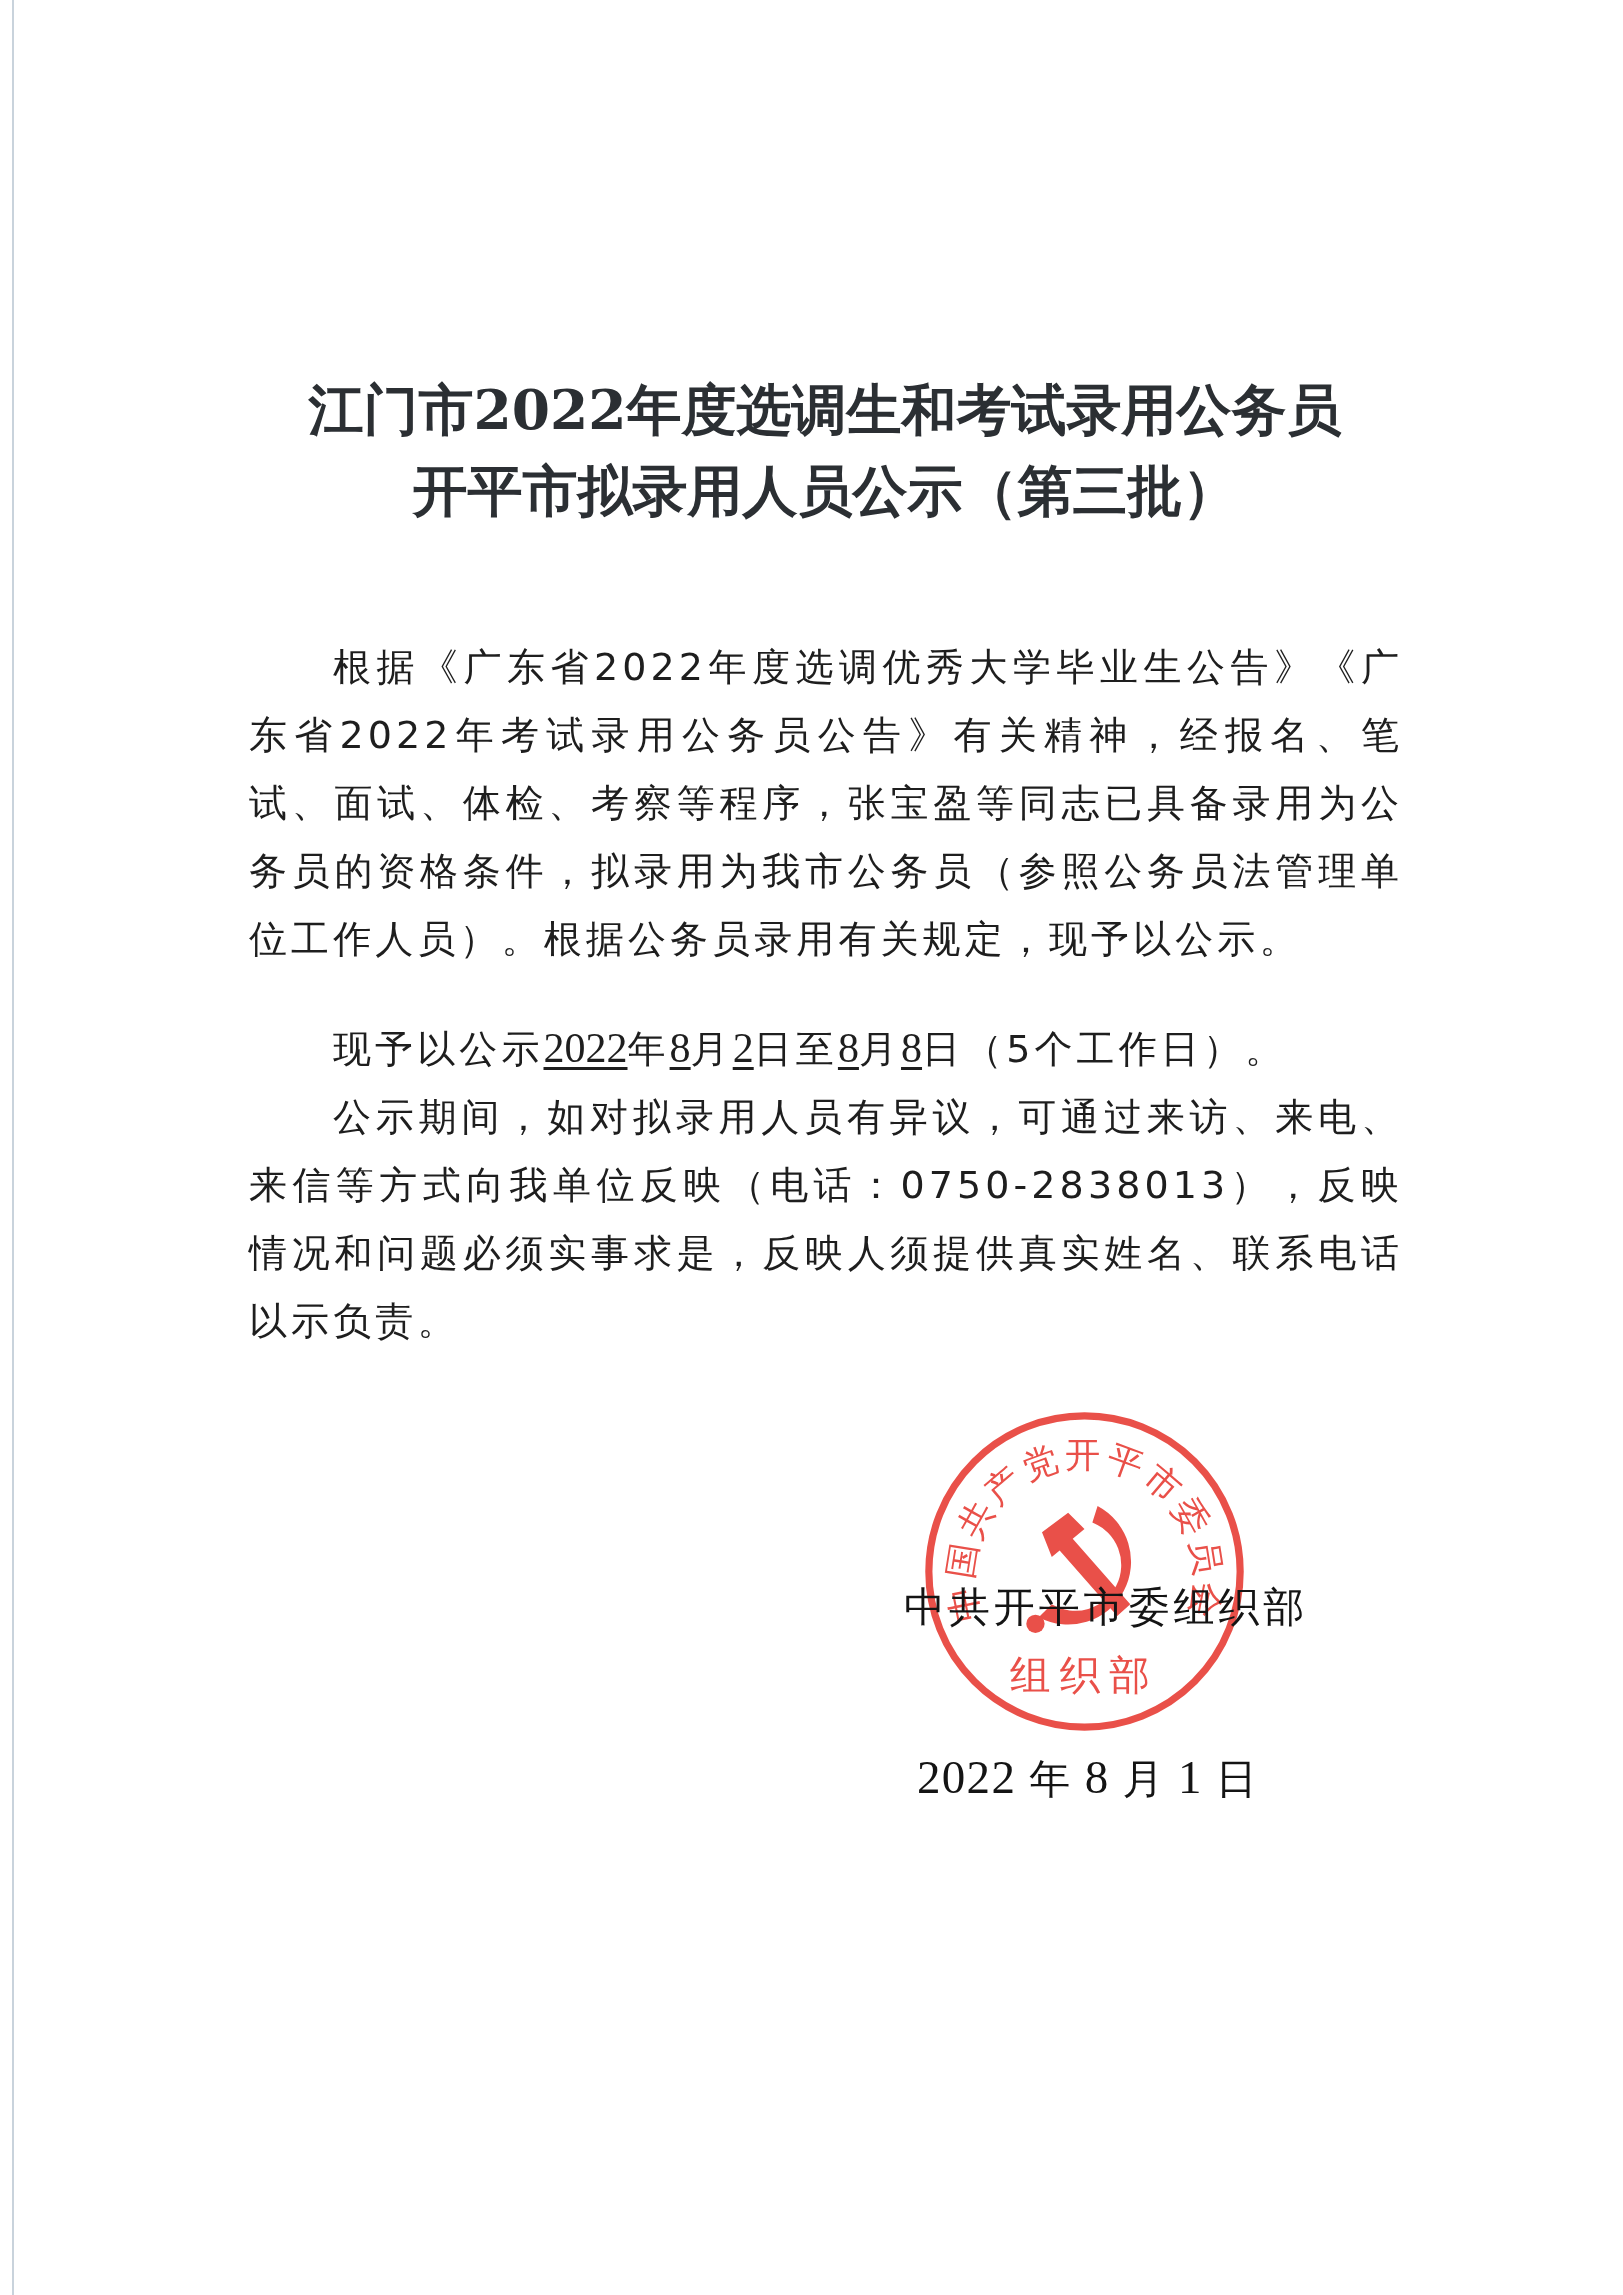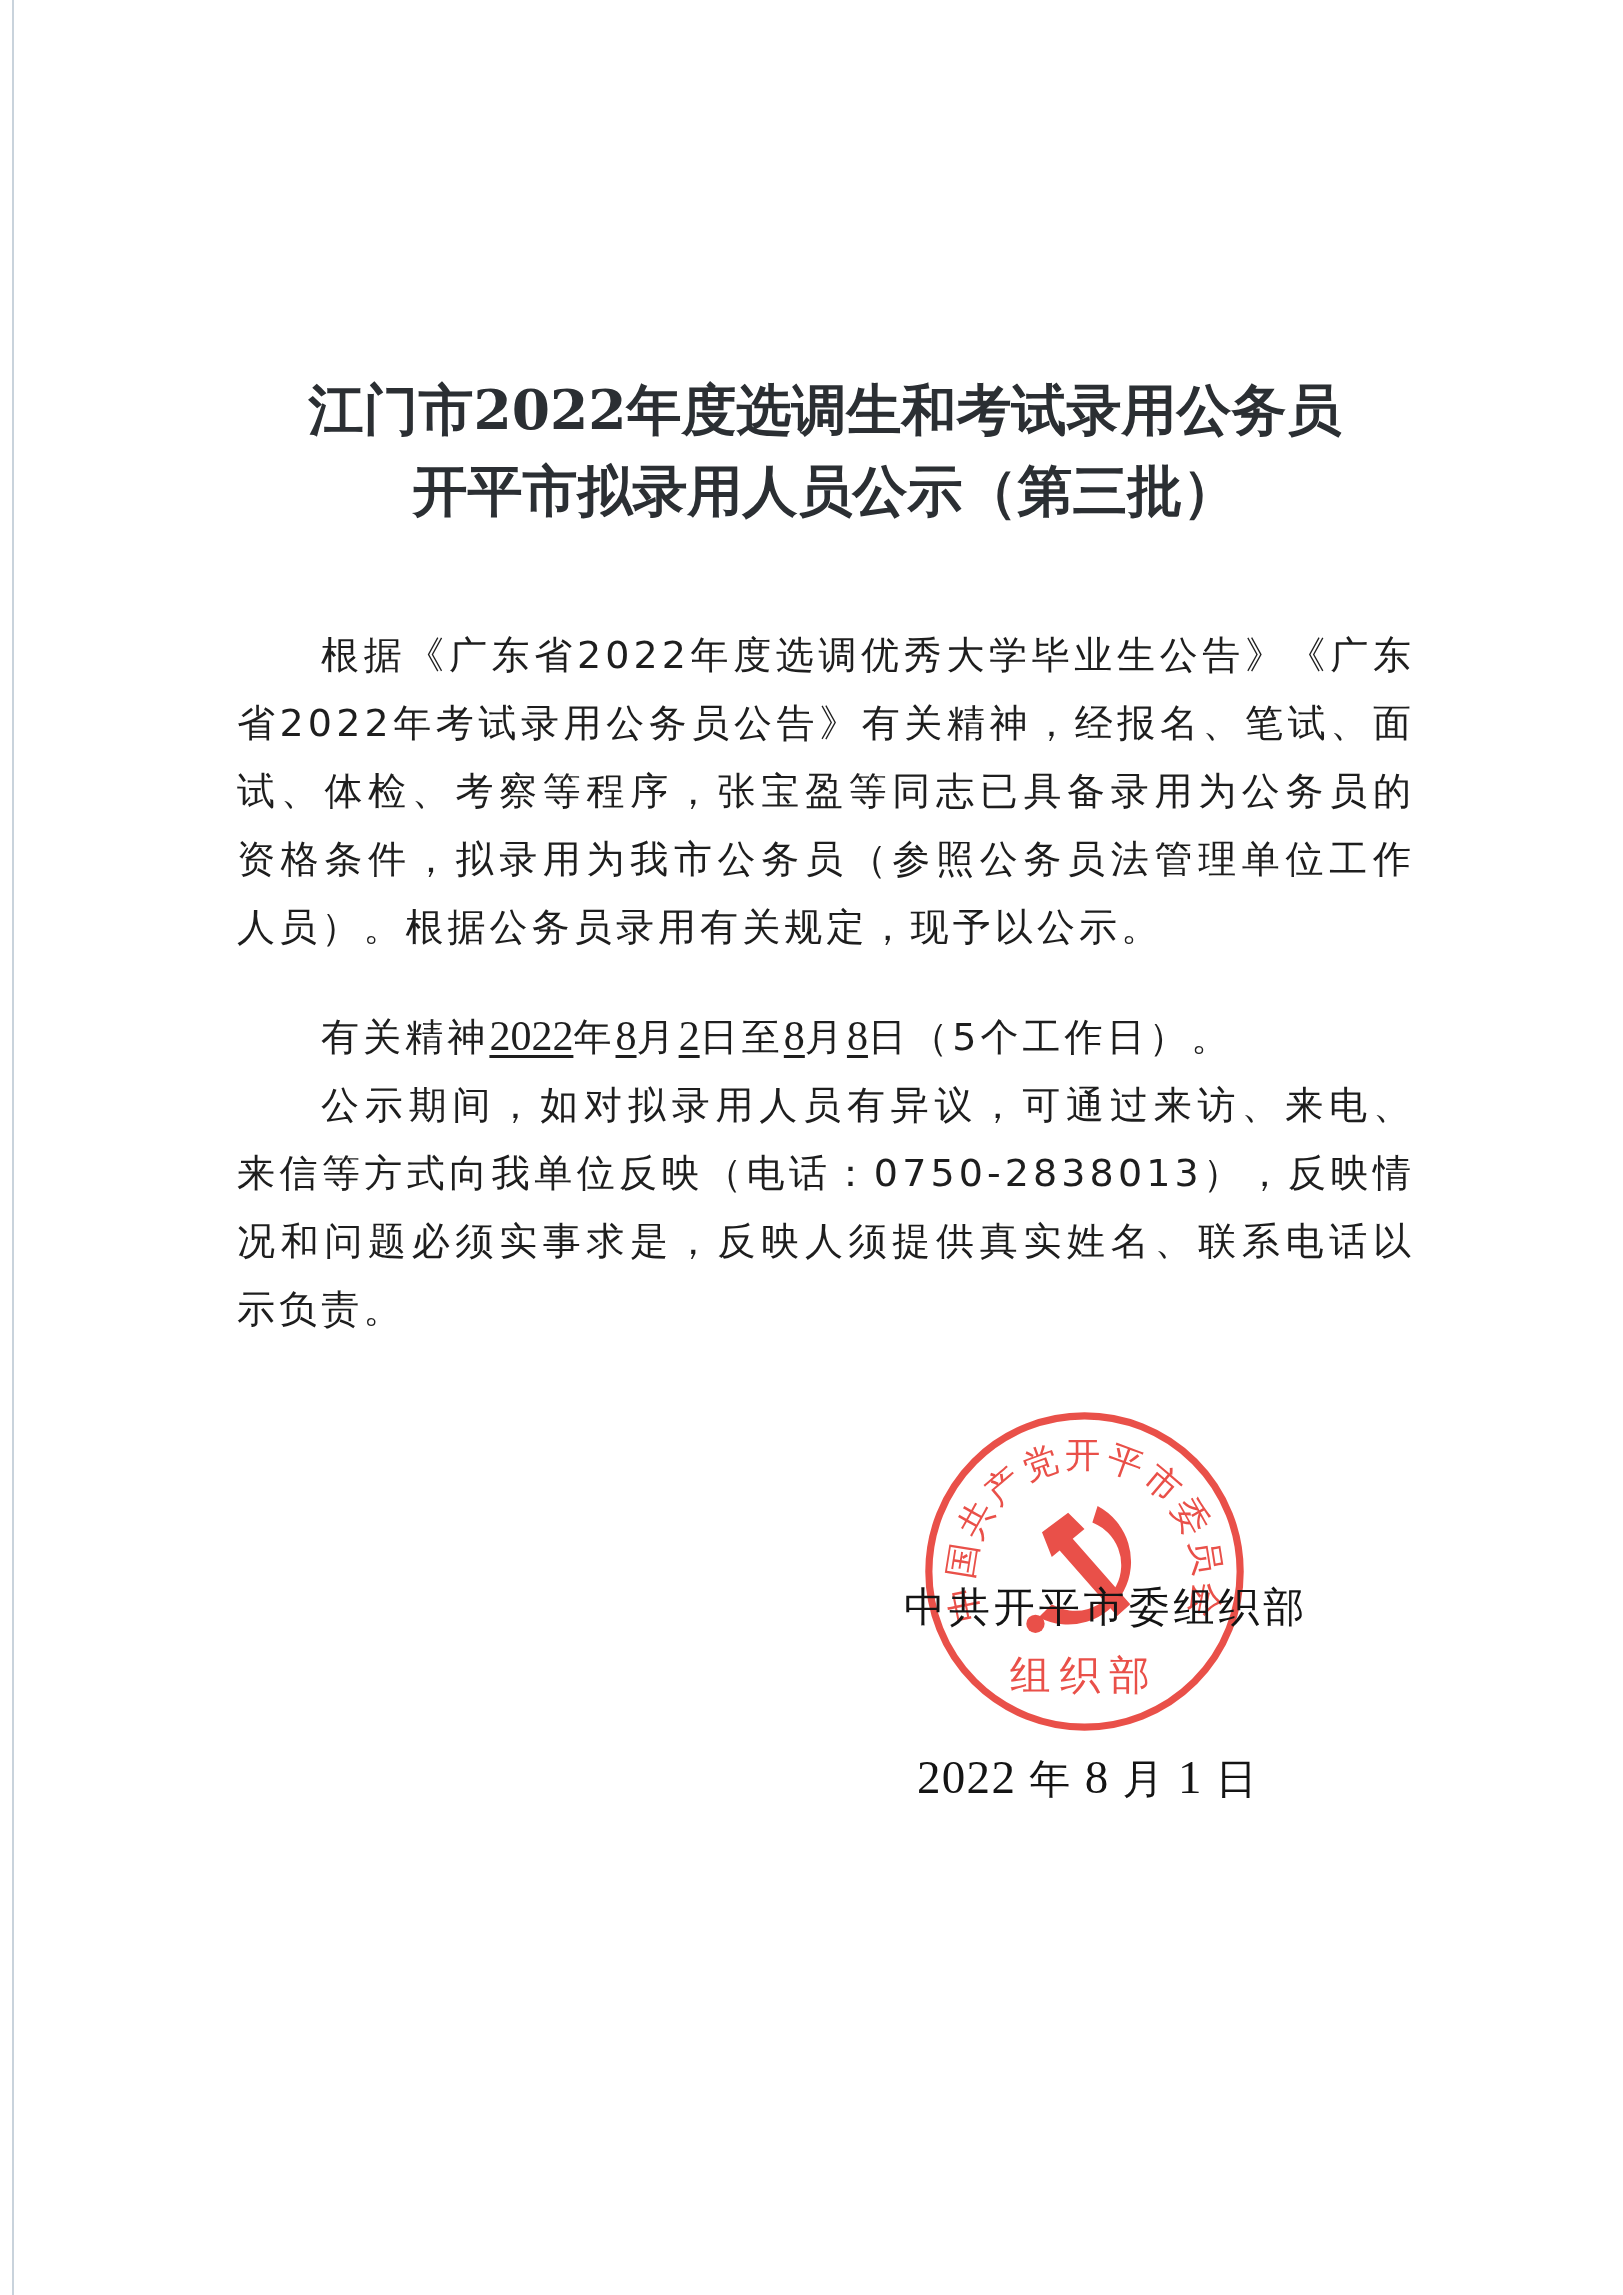--- a/index.html
+++ b/index.html
@@ -42,21 +42,21 @@
       left: 237px;
       width: 1178px;
       font-family: "DejaVu Sans", "Liberation Sans", sans-serif;
       font-size: 38px;
       line-height: 68px;
       color: #1e1e1e;
       letter-spacing: 4.1px;
       text-align: justify;
       text-align-last: left;
     }
-    .para { margin: 0; text-indent: 84px; }
+    .para { margin: 12px; text-indent: 84px; }
     .p1 { top: 621px; }
     .p2 { top: 1002px; }
     .p3 { top: 1071px; }
 
     .num {
       font-family: "Liberation Serif", "DejaVu Serif", serif;
       font-size: 42px;
       letter-spacing: 0;
     }
     .u { text-decoration: underline; text-decoration-thickness: 2.6px; text-underline-offset: 5.2px; }
@@ -95,21 +95,21 @@
 <div class="scan-edge"></div>
 
 <div class="title title-1">江门市2022年度选调生和考试录用公务员</div>
 <div class="title title-2">开平市拟录用人员公示（第三批）</div>
 
 <div class="body-text p1">
   <p class="para">根据《广东省2022年度选调优秀大学毕业生公告》《广东省2022年考试录用公务员公告》有关精神，经报名、笔试、面试、体检、考察等程序，张宝盈等同志已具备录用为公务员的资格条件，拟录用为我市公务员（参照公务员法管理单位工作人员）。根据公务员录用有关规定，现予以公示。</p>
 </div>
 
 <div class="body-text p2">
-  <p class="para"><span>有关精神</span><span class="num u">2022</span><span>年</span><span class="num u">8</span><span>月</span><span class="num u">2</span><span>日至</span><span class="num u">8</span><span>月</span><span class="num u">8</span><span>日（5个工作日）。</span></p>
+  <p class="para"><span>现予以公示</span><span class="num u">2022</span><span>年</span><span class="num u">8</span><span>月</span><span class="num u">2</span><span>日至</span><span class="num u">8</span><span>月</span><span class="num u">8</span><span>日（5个工作日）。</span></p>
 </div>
 
 <div class="body-text p3">
   <p class="para">公示期间，如对拟录用人员有异议，可通过来访、来电、来信等方式向我单位反映（电话：0750-2838013），反映情况和问题必须实事求是，反映人须提供真实姓名、联系电话以示负责。</p>
 </div>
 
 <svg class="stamp" viewBox="0 0 500 500" xmlns="http://www.w3.org/2000/svg">
   <defs>
     <path id="seal-arc" d="M 95 330 A 170 170 0 1 1 405 330" fill="none"></path>
   </defs>

